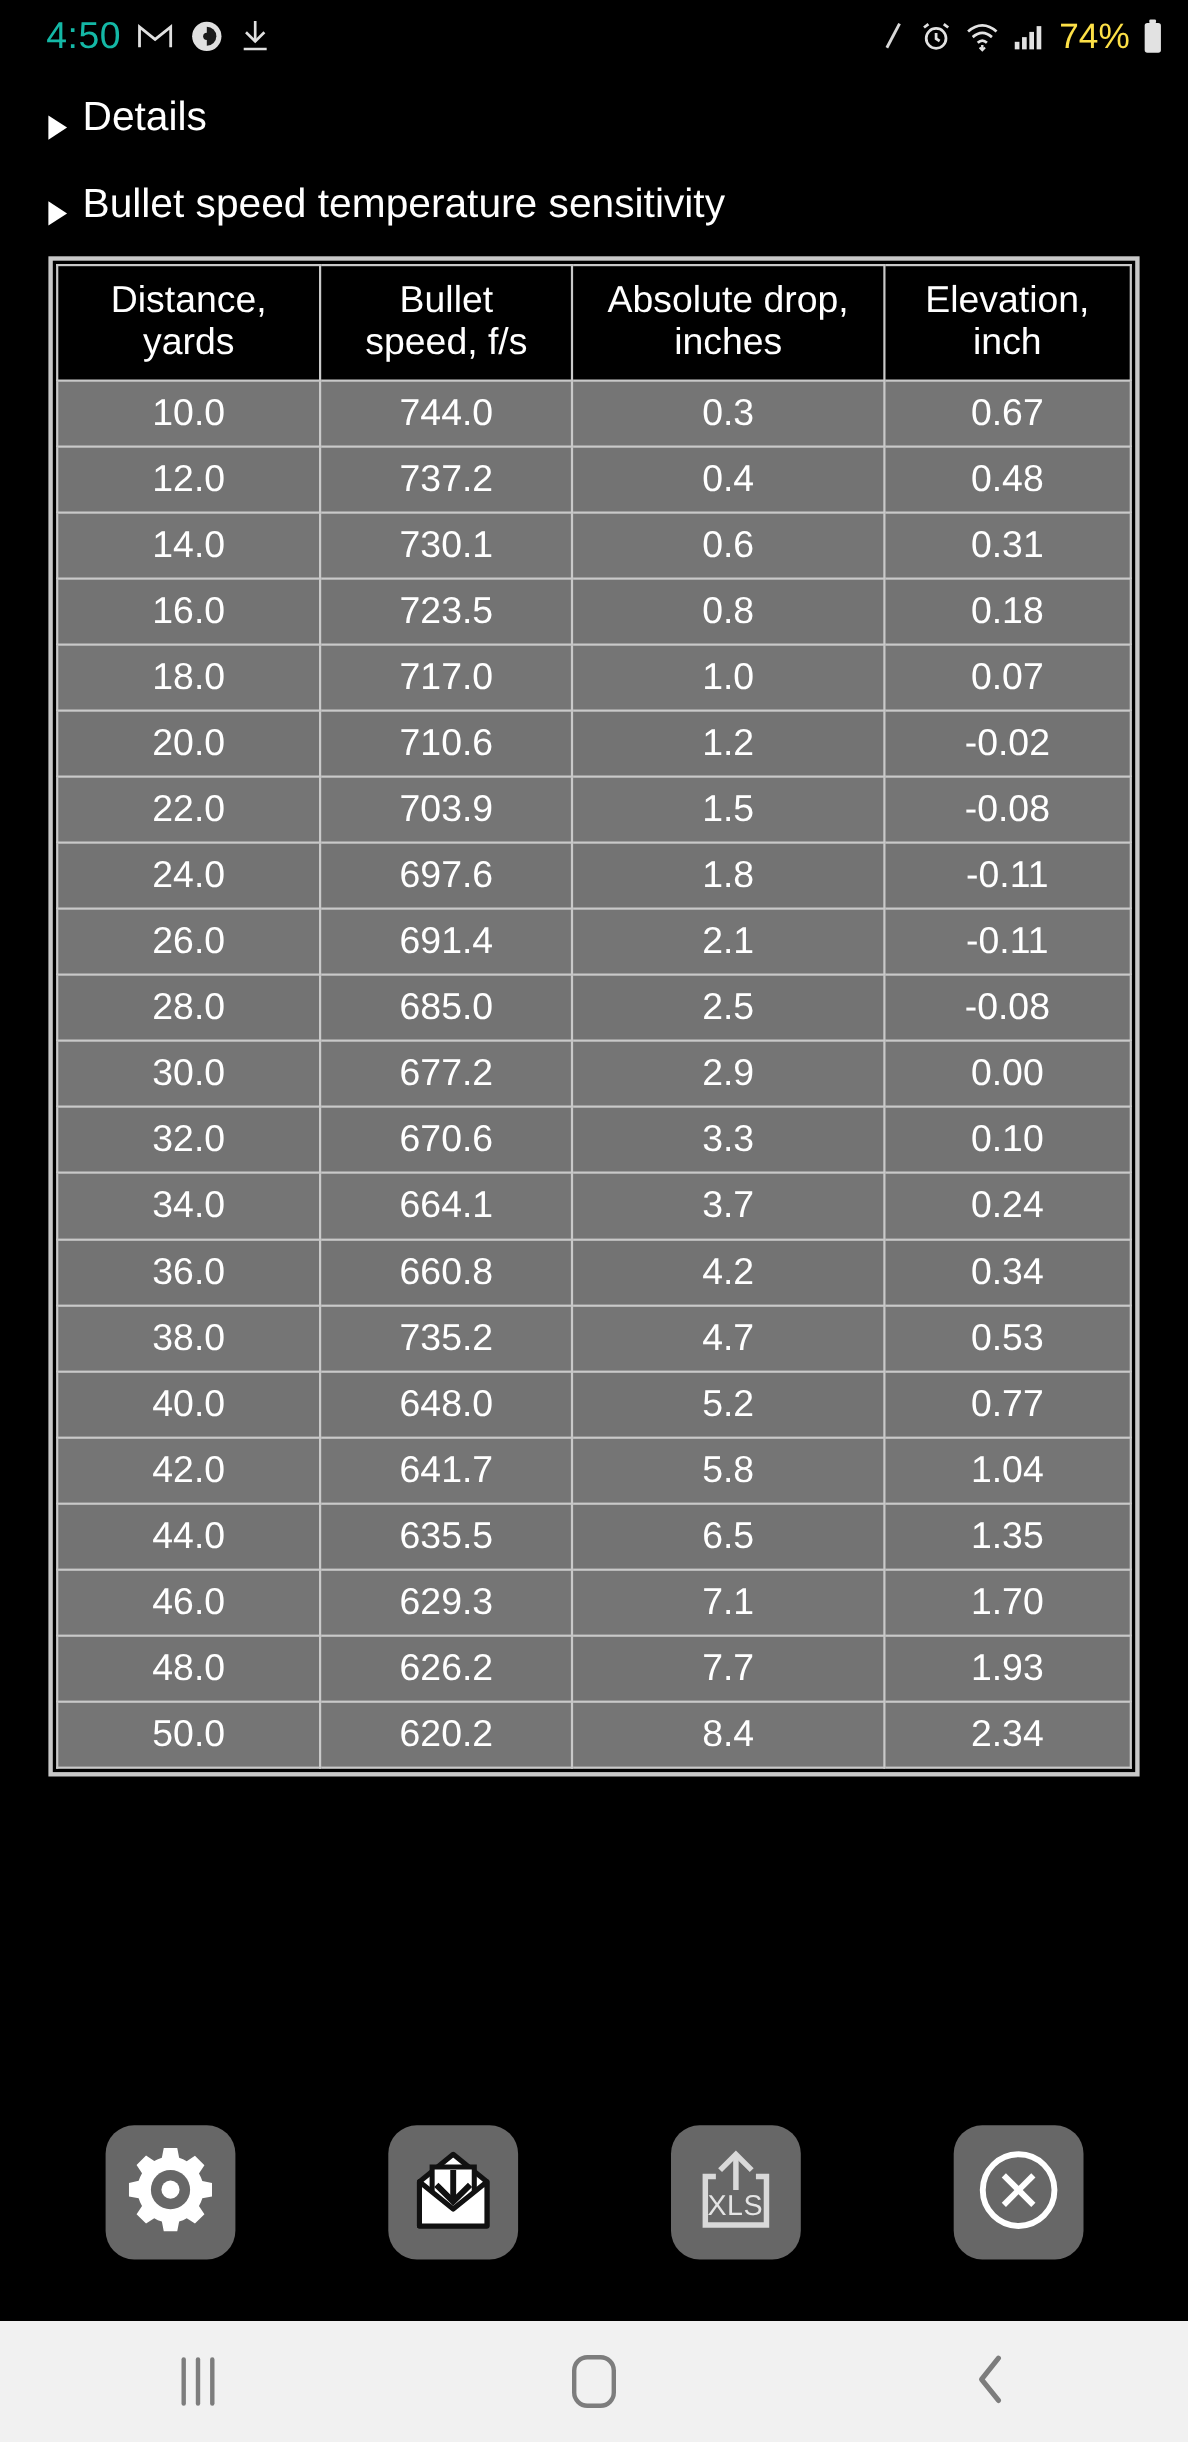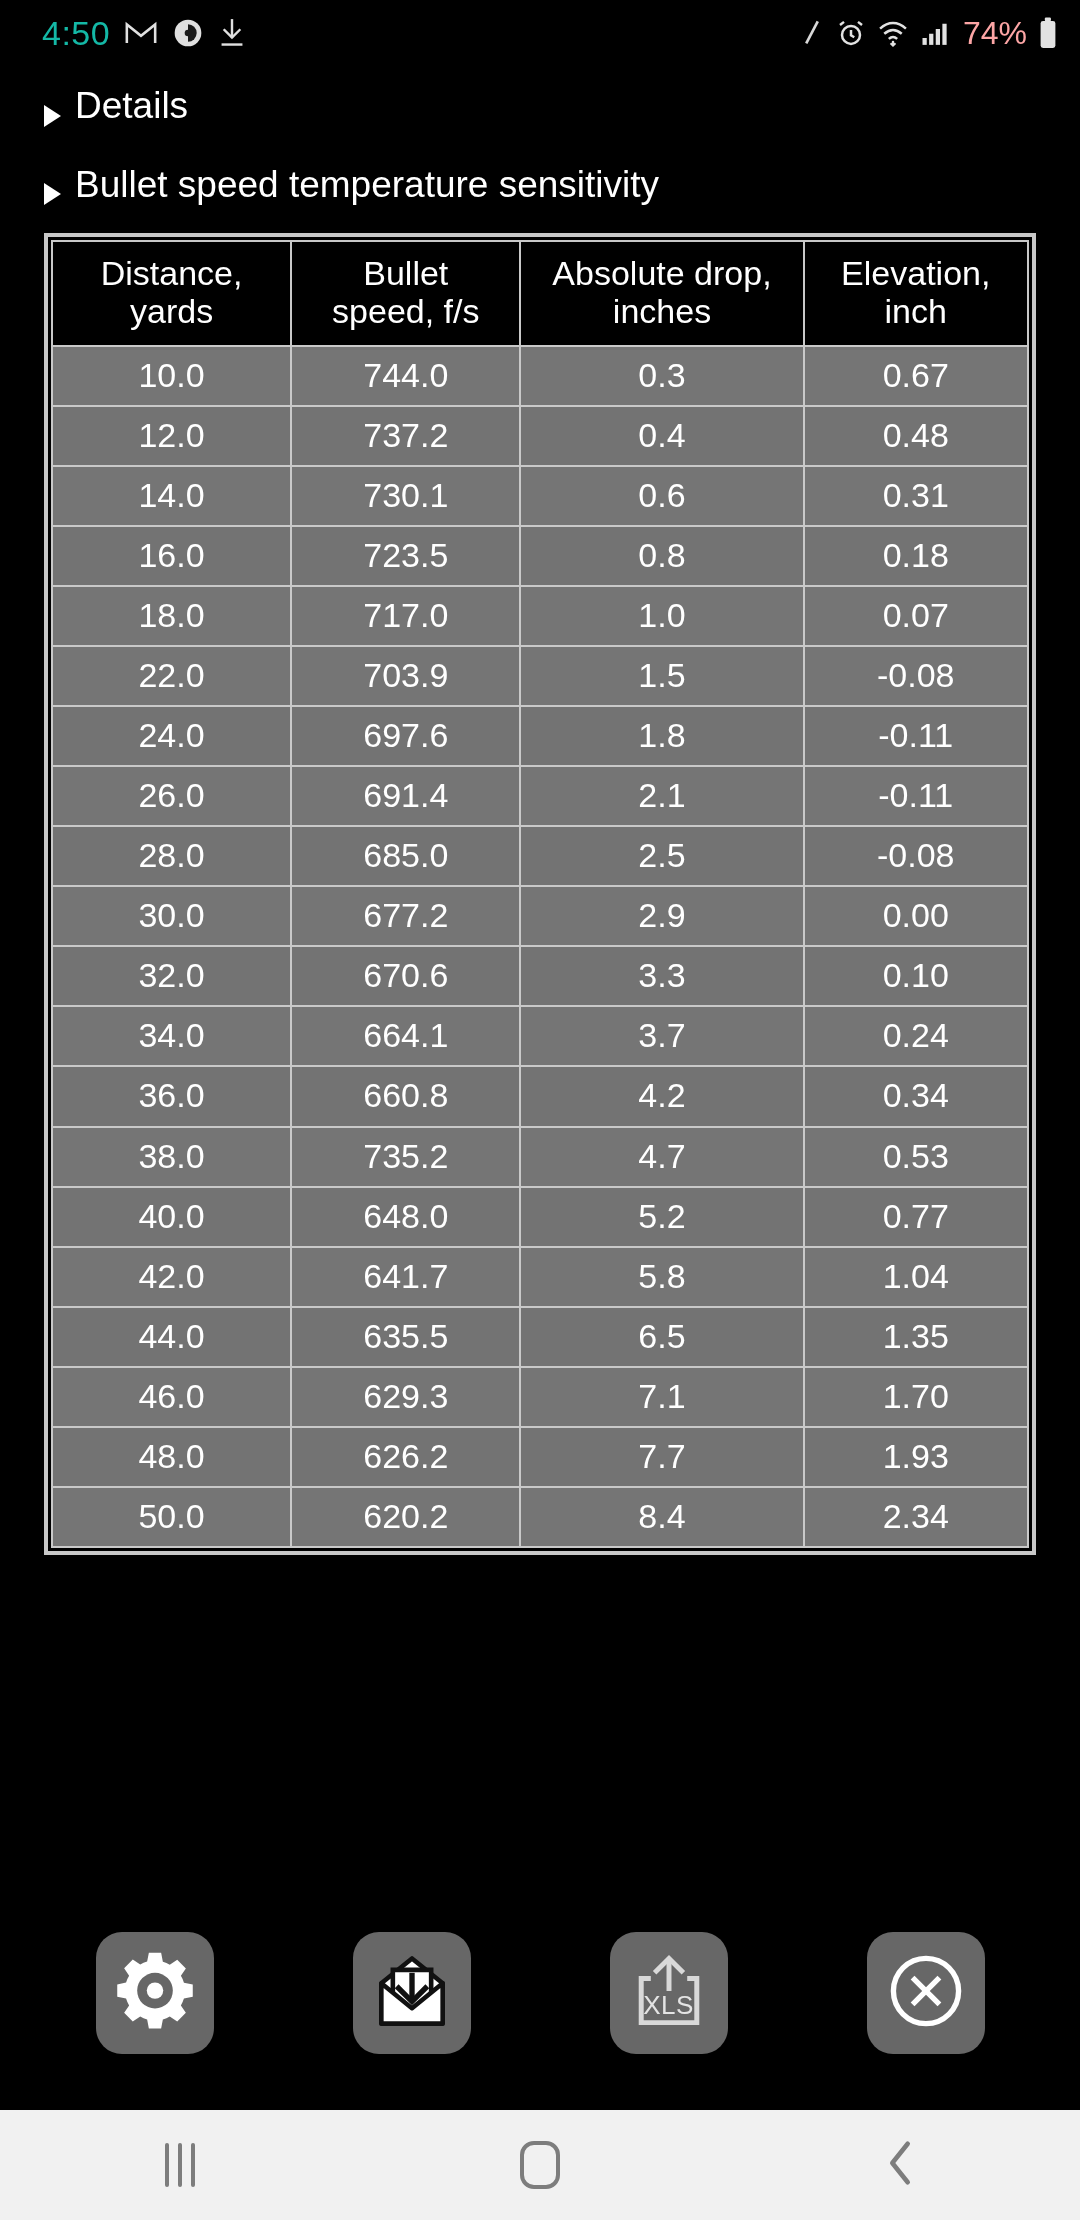--- a/index.html
+++ b/index.html
@@ -26,21 +26,21 @@
     display: flex;
     align-items: center;
     justify-content: space-between;
     padding: 0 22px 0 42px;
     color: #e9e9e9;
   }
   .status-left { display: flex; align-items: center; gap: 14px; }
   .status-right { display: flex; align-items: center; gap: 11px; }
   .clock { font-size: 34px; letter-spacing: 0.5px; line-height: 1; color: #14b8a6; }
   .sicon { display: inline-flex; align-items: center; justify-content: center; }
-  .battery-pct { font-size: 32px; color: #fca5a5; line-height: 1; margin-left: 2px;}
+  .battery-pct { font-size: 32px; color: #fde047; line-height: 1; margin-left: 2px;}
 
   
   .sections { padding: 14px 0 0 0; }
   .section-row {
     display: flex;
     align-items: flex-end;
     gap: 14px;
     padding: 6px 0 6px 44px;
     color: #ffffff;
   }
@@ -262,20 +262,26 @@
             <td>723.5</td>
             <td>0.8</td>
             <td>0.18</td>
           </tr>
           <tr class="row-even">
             <td>18.0</td>
             <td>717.0</td>
             <td>1.0</td>
             <td>0.07</td>
           </tr>
+          <tr class="row-odd">
+            <td>20.0</td>
+            <td>710.6</td>
+            <td>1.2</td>
+            <td>-0.02</td>
+          </tr>
           <tr class="row-even">
             <td>22.0</td>
             <td>703.9</td>
             <td>1.5</td>
             <td>-0.08</td>
           </tr>
           <tr class="row-odd">
             <td>24.0</td>
             <td>697.6</td>
             <td>1.8</td>

